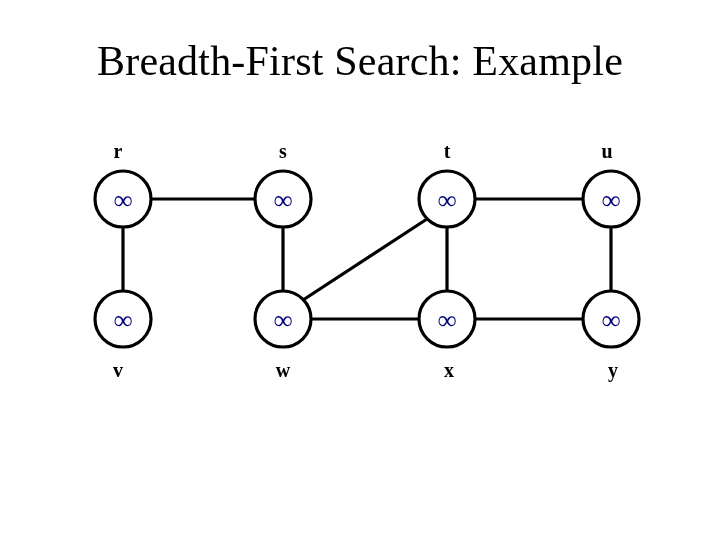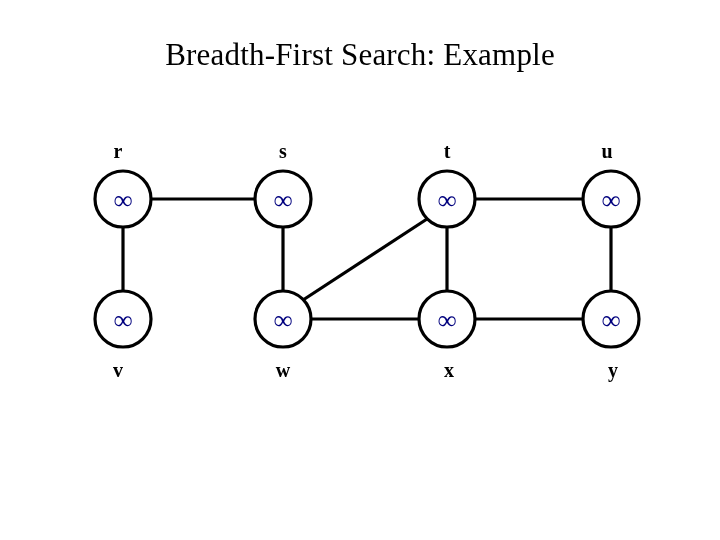--- a/index.html
+++ b/index.html
@@ -21,21 +21,21 @@
     height: 540px;
     background: #ffffff;
   }
   #slide-title {
     position: absolute;
     left: 0;
     top: 38px;
     width: 720px;
     text-align: center;
     font-family: "Liberation Serif", "DejaVu Serif", serif;
-    font-size: 31px;
+    font-size: 42px;
     font-weight: normal;
     color: #000000;
     letter-spacing: 0.2px;
     line-height: 1.1;
   }
   #graph-area {
     position: absolute;
     left: 0;
     top: 0;
     width: 720px;

